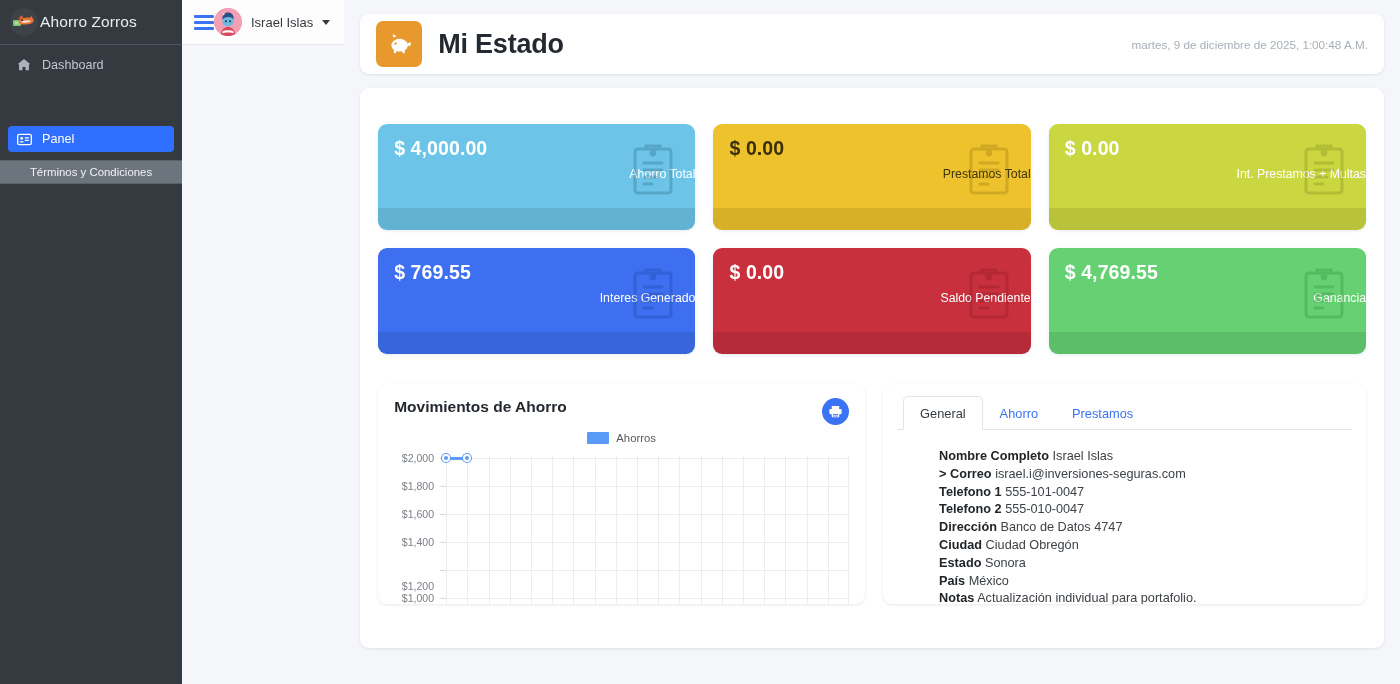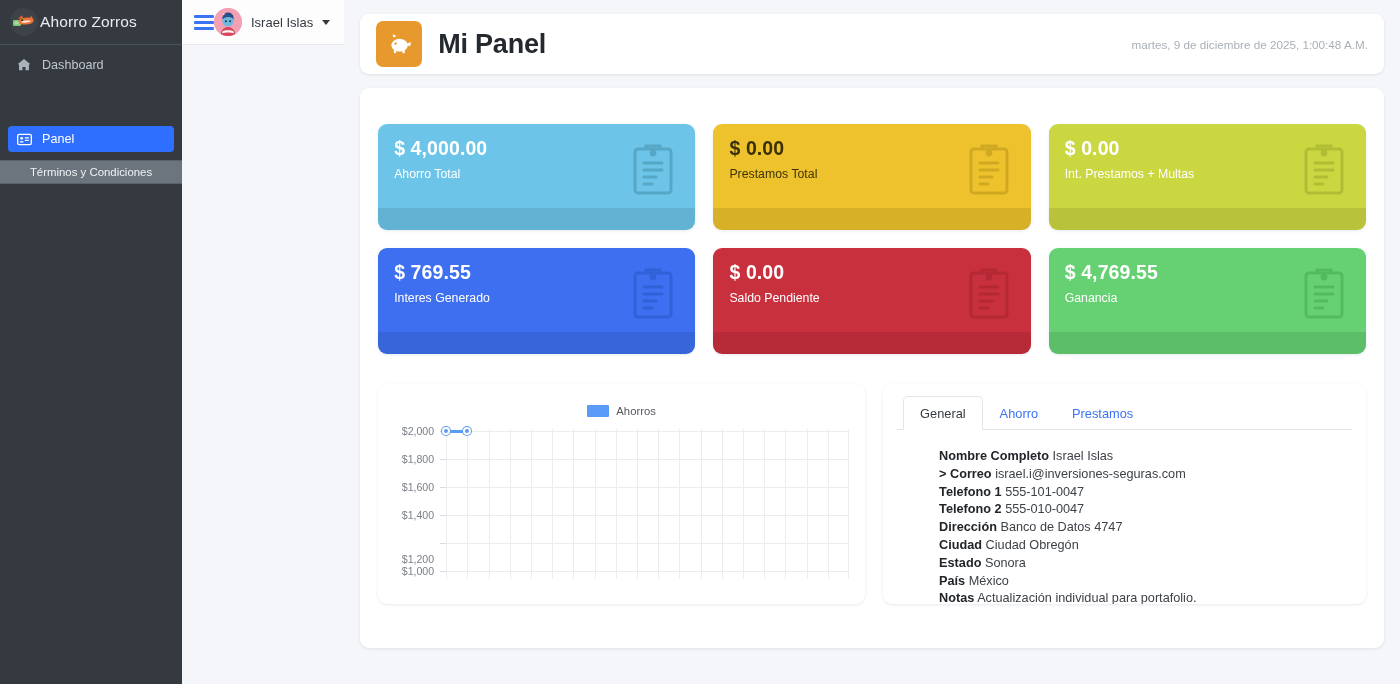--- a/index.html
+++ b/index.html
@@ -112,21 +112,21 @@
   .stat-grid {
     display: grid; grid-template-columns: repeat(3, 1fr);
     gap: 18px; padding: 26px 6px 0 6px;
   }
   .stat {
     border-radius: 9px; height: 106px; position: relative;
     overflow: hidden; color: #fff; box-shadow: 0 1px 3px rgba(24,40,70,.10);
     cursor: pointer;
   }
   .stat .val { font-size: 19.5px; font-weight: bold; padding: 13px 0 0 16px; letter-spacing: .1px; }
-  .stat .lbl { font-size: 12.3px; padding: 7px 0 0 16px; }
+  .stat .lbl { font-size: 12.3px; padding: 7px 0 0 16px; text-align: right; }
   .stat .foot { position: absolute; left: 0; right: 0; bottom: 0; height: 22px; background: rgba(0,0,0,.09); }
   .stat .clip { position: absolute; right: 20px; top: 18px; opacity: .22; }
 
   
   .bottom-row { display: flex; gap: 18px; padding: 30px 6px 0 6px; }
   .chart-card { flex: 1 1 0; min-width: 0; border-radius: 9px; background: #fff; box-shadow: 0 1px 3px rgba(24,40,70,.10); padding: 14px 16px 0 16px; height: 220px; overflow: hidden; position: relative;}
   .chart-head { display: flex; align-items: flex-start; justify-content: space-between; }
   .chart-title { font-size: 15.5px; font-weight: bold; color: #24292f; }
   .print-btn {
     width: 27px; height: 27px; border-radius: 50%; background: #3b73f5;
@@ -233,21 +233,21 @@
           <span class="page-icon">
             <svg width="26" height="26" viewBox="0 0 26 26" fill="#fff">
               <path d="M7.6 6.4 C6.4 5 6.9 3.6 7 3.4 C7 3.4 9.2 3.7 10.4 5.3 Z"></path>
               <ellipse cx="13.6" cy="14.2" rx="8.2" ry="6.4"></ellipse>
               <rect x="7.8" y="18.6" width="2.4" height="3.6" rx="1"></rect>
               <rect x="16.4" y="18.6" width="2.4" height="3.6" rx="1"></rect>
               <path d="M21.4 12.2 L25 11.2 L24.4 14.8 L21.6 15 Z"></path>
               <circle cx="9.6" cy="12.6" r="1.2" fill="#e8992e"></circle>
             </svg>
           </span>
-          <span class="page-title">Mi Panel</span>
+          <span class="page-title">Mi Estado</span>
         </div>
         <span class="page-date">martes, 9 de diciembre de 2025, 1:00:48 A.M.</span>
       </div>
 
       <div class="card-white tabs-panel">
 
 
         <div class="stat-grid">
 
           <div class="stat" style="background:#6cc5e8">
@@ -331,20 +331,32 @@
                 <path d="M13 21h18M13 28h18M13 35h12M13 42h8" stroke-linecap="round"></path>
               </svg>
             </span>
             <div class="foot"></div>
           </div>
         </div>
 
         <div class="bottom-row">
 
           <section class="chart-card">
+            <div class="chart-head">
+              <span class="chart-title">Movimientos de Ahorro</span>
+              <span class="print-btn">
+                <svg width="15" height="15" viewBox="0 0 16 16" fill="#fff">
+                  <rect x="4" y="2" width="8" height="3.2" rx=".6"></rect>
+                  <rect x="1.4" y="5.4" width="13.2" height="5.4" rx="1.4"></rect>
+                  <rect x="4" y="9.6" width="8" height="4.4" rx=".6"></rect>
+                  <rect x="5.2" y="10.8" width="5.6" height="0.9" fill="#3b73f5"></rect>
+                  <rect x="5.2" y="12.4" width="5.6" height="0.9" fill="#3b73f5"></rect>
+                </svg>
+              </span>
+            </div>
 
             <div class="legend">
               <span class="legend-swatch"></span>
               <span class="legend-label">Ahorros</span>
             </div>
 
             <div class="plot-wrap">
               <div class="ylabels">
                 <span class="ylab" style="top:2px">$2,000</span>
                 <span class="ylab" style="top:30px">$1,800</span>

